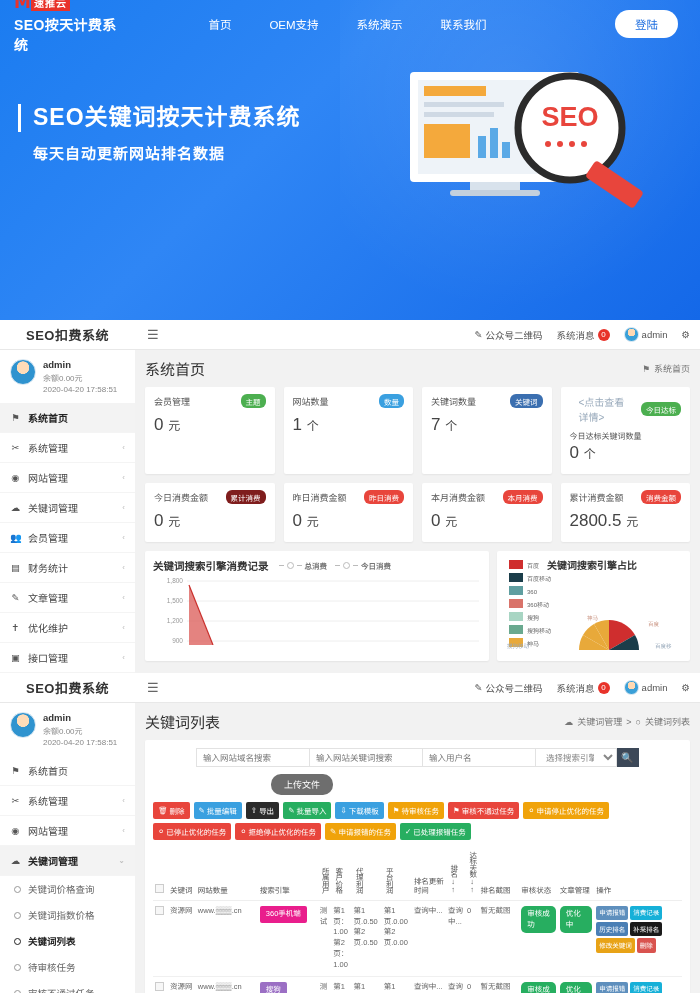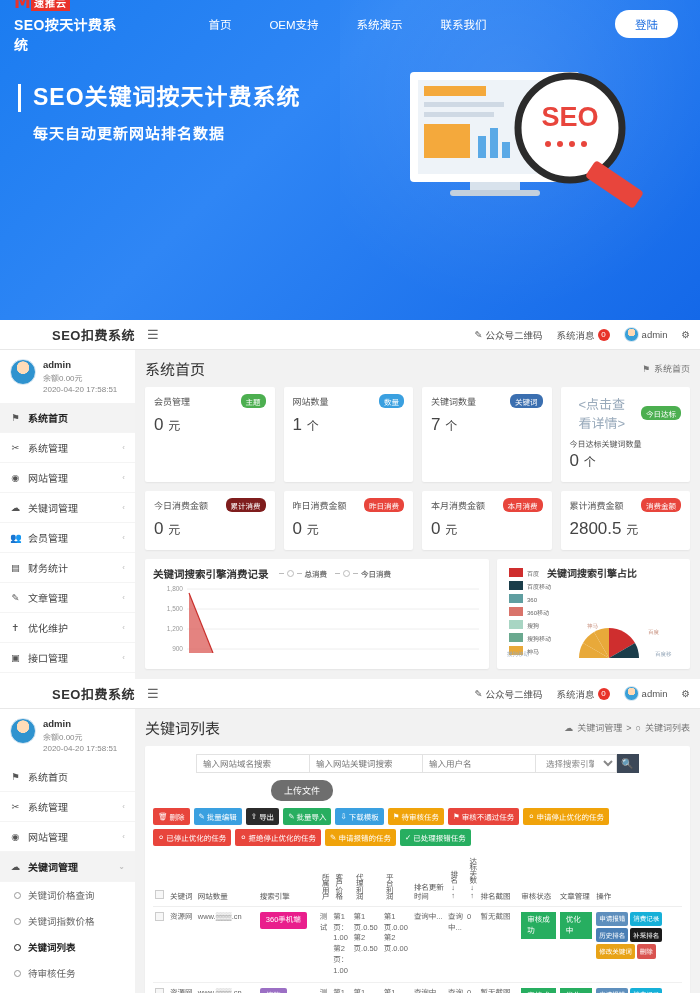--- a/index.html
+++ b/index.html
@@ -37,37 +37,37 @@
   .nav-links{ flex:1; display:flex; justify-content:center; gap:38px; margin-left:-40px;}
   .nav-links a{ color:#fff; font-size:11.5px; text-decoration:none; }
   .login-btn{
     background:#fff; color:#1f6fe0; font-size:11.5px; border:none; border-radius:14px;
     padding:6px 20px; margin-right:22px; cursor:pointer; font-weight:500;
   }
   .hero-body{ display:flex; position:relative; z-index:2; padding: 36px 0 0 0;}
   .hero-text{ width:390px; padding-left:18px; }
   .hero-title{
     color:#fff; font-size:23px; font-weight:bold; border-left:3px solid #fff;
-    padding-left:12px; line-height:1.2; letter-spacing:1px;
+    padding-left:12px; line-height:1.2; letter-spacing:1px;margin-top:20px;
   }
   .hero-sub{ color:#fff; font-size:15px; font-weight:bold; margin:10px 0 0 15px; letter-spacing:1px;}
   .hero-tags{ margin:34px 0 0 15px; color:#fff; font-size:9.5px; line-height:2.1;}
   .hero-tags span{ margin-right:8px; white-space:nowrap;}
   .dot-b{ display:inline-block; width:5px; height:5px; background:#fff; border-radius:50%; margin-right:4px; vertical-align:1px;}
   .hero-art{ flex:1; position:relative; }
   .monitor{ position:absolute; left:10px; top:-20px; }
 
   
   .panel{ background:#f2f2f2; position:relative; }
   .adm-head{
     height:30px; background:#fff; display:flex; align-items:center;
     border-bottom:1px solid #e8e8e8;
   }
   .adm-logo{
-    width:135px; text-align:right; font-size:13px; font-weight:bold; color:#333;
+    width:135px; text-align:center; font-size:13px; font-weight:bold; color:#333;
     letter-spacing:.5px;
   }
   .burger{ font-size:13px; color:#666; padding:0 12px; cursor:pointer;}
   .adm-head-right{ margin-left:auto; display:flex; align-items:center; gap:14px; padding-right:10px;}
   .hitem{ font-size:9.5px; color:#555; display:flex; align-items:center; gap:3px; cursor:pointer;}
   .badge-red{
     background:#e8332a; color:#fff; border-radius:50%; width:12px; height:12px;
     font-size:8px; display:inline-flex; align-items:center; justify-content:center;
   }
   .avatar-sm{
@@ -111,21 +111,21 @@
   .cards{ display:flex; gap:9px; margin-bottom:9px;}
   .card{ flex:1; background:#fff; border-radius:2px; box-shadow:0 1px 2px rgba(0,0,0,.06);}
   .card-hd{ display:flex; align-items:center; padding:7px 9px 5px 9px;}
   .card-hd .lbl{ font-size:9px; color:#555;}
   .card-hd .tag{
     margin-left:auto; font-size:7.5px; color:#fff; padding:1.5px 5px; border-radius:6px;
     white-space:nowrap;
   }
   .card-val{ padding:2px 9px 11px 9px; font-size:17px; color:#444; font-weight:300;}
   .card-val small{ font-size:12px; }
-  .card-sub{ font-size:13px; color:#9ab; padding:0 9px;}
+  .card-sub{ font-size:10px; color:#9ab; padding:0 9px;}
   .card-sub2{ font-size:8px; color:#555; padding:1px 9px 0 9px;}
 
   
   .charts{ display:flex; gap:8px; }
   .chart-box{ background:#fff; border-radius:2px; box-shadow:0 1px 2px rgba(0,0,0,.06); padding:7px 8px; overflow:hidden;}
   .chart-left{ flex:1.85; }
   .chart-right{ flex:1; }
   .chart-hd{ display:flex; align-items:center; gap:10px; }
   .chart-title{ font-size:10.5px; font-weight:bold; color:#333; }
   .legend-inline{ display:flex; gap:8px; align-items:center; }
@@ -163,21 +163,21 @@
   }
   table.kw th.vert{ width:9px; }
   table.kw th.vert span{ writing-mode:vertical-rl; text-orientation:upright; letter-spacing:-1px;}
   table.kw td{
     font-size:7.5px; color:#666; border-bottom:1px solid #f0f0f0; padding:5px 2px;
     vertical-align:top; line-height:1.45;
   }
   .chk{ width:9px; height:9px; border:1px solid #ccc; background:#f7f7f7; display:inline-block;}
   .eng-tag{ color:#fff; font-size:7.5px; padding:3px 6px; border-radius:2px; display:inline-block;}
   .price-cell{ color:#d9534f; }
-  .st-tag{ color:#fff; font-size:7.5px; padding:3px 6px; border-radius:0; display:inline-block;}
+  .st-tag{ color:#fff; font-size:7.5px; padding:3px 6px; border-radius:5px; display:inline-block;}
   .ops{ display:flex; flex-wrap:wrap; gap:2px; width:78px;}
   .op{ font-size:6.5px; color:#fff; padding:2.5px 3px; border-radius:2px; cursor:pointer; white-space:nowrap;}
   .mono-red{ color:#d9534f; }
 </style>
 </head>
 <body>
 
 <div class="hero">
 
   <div class="topnav">

